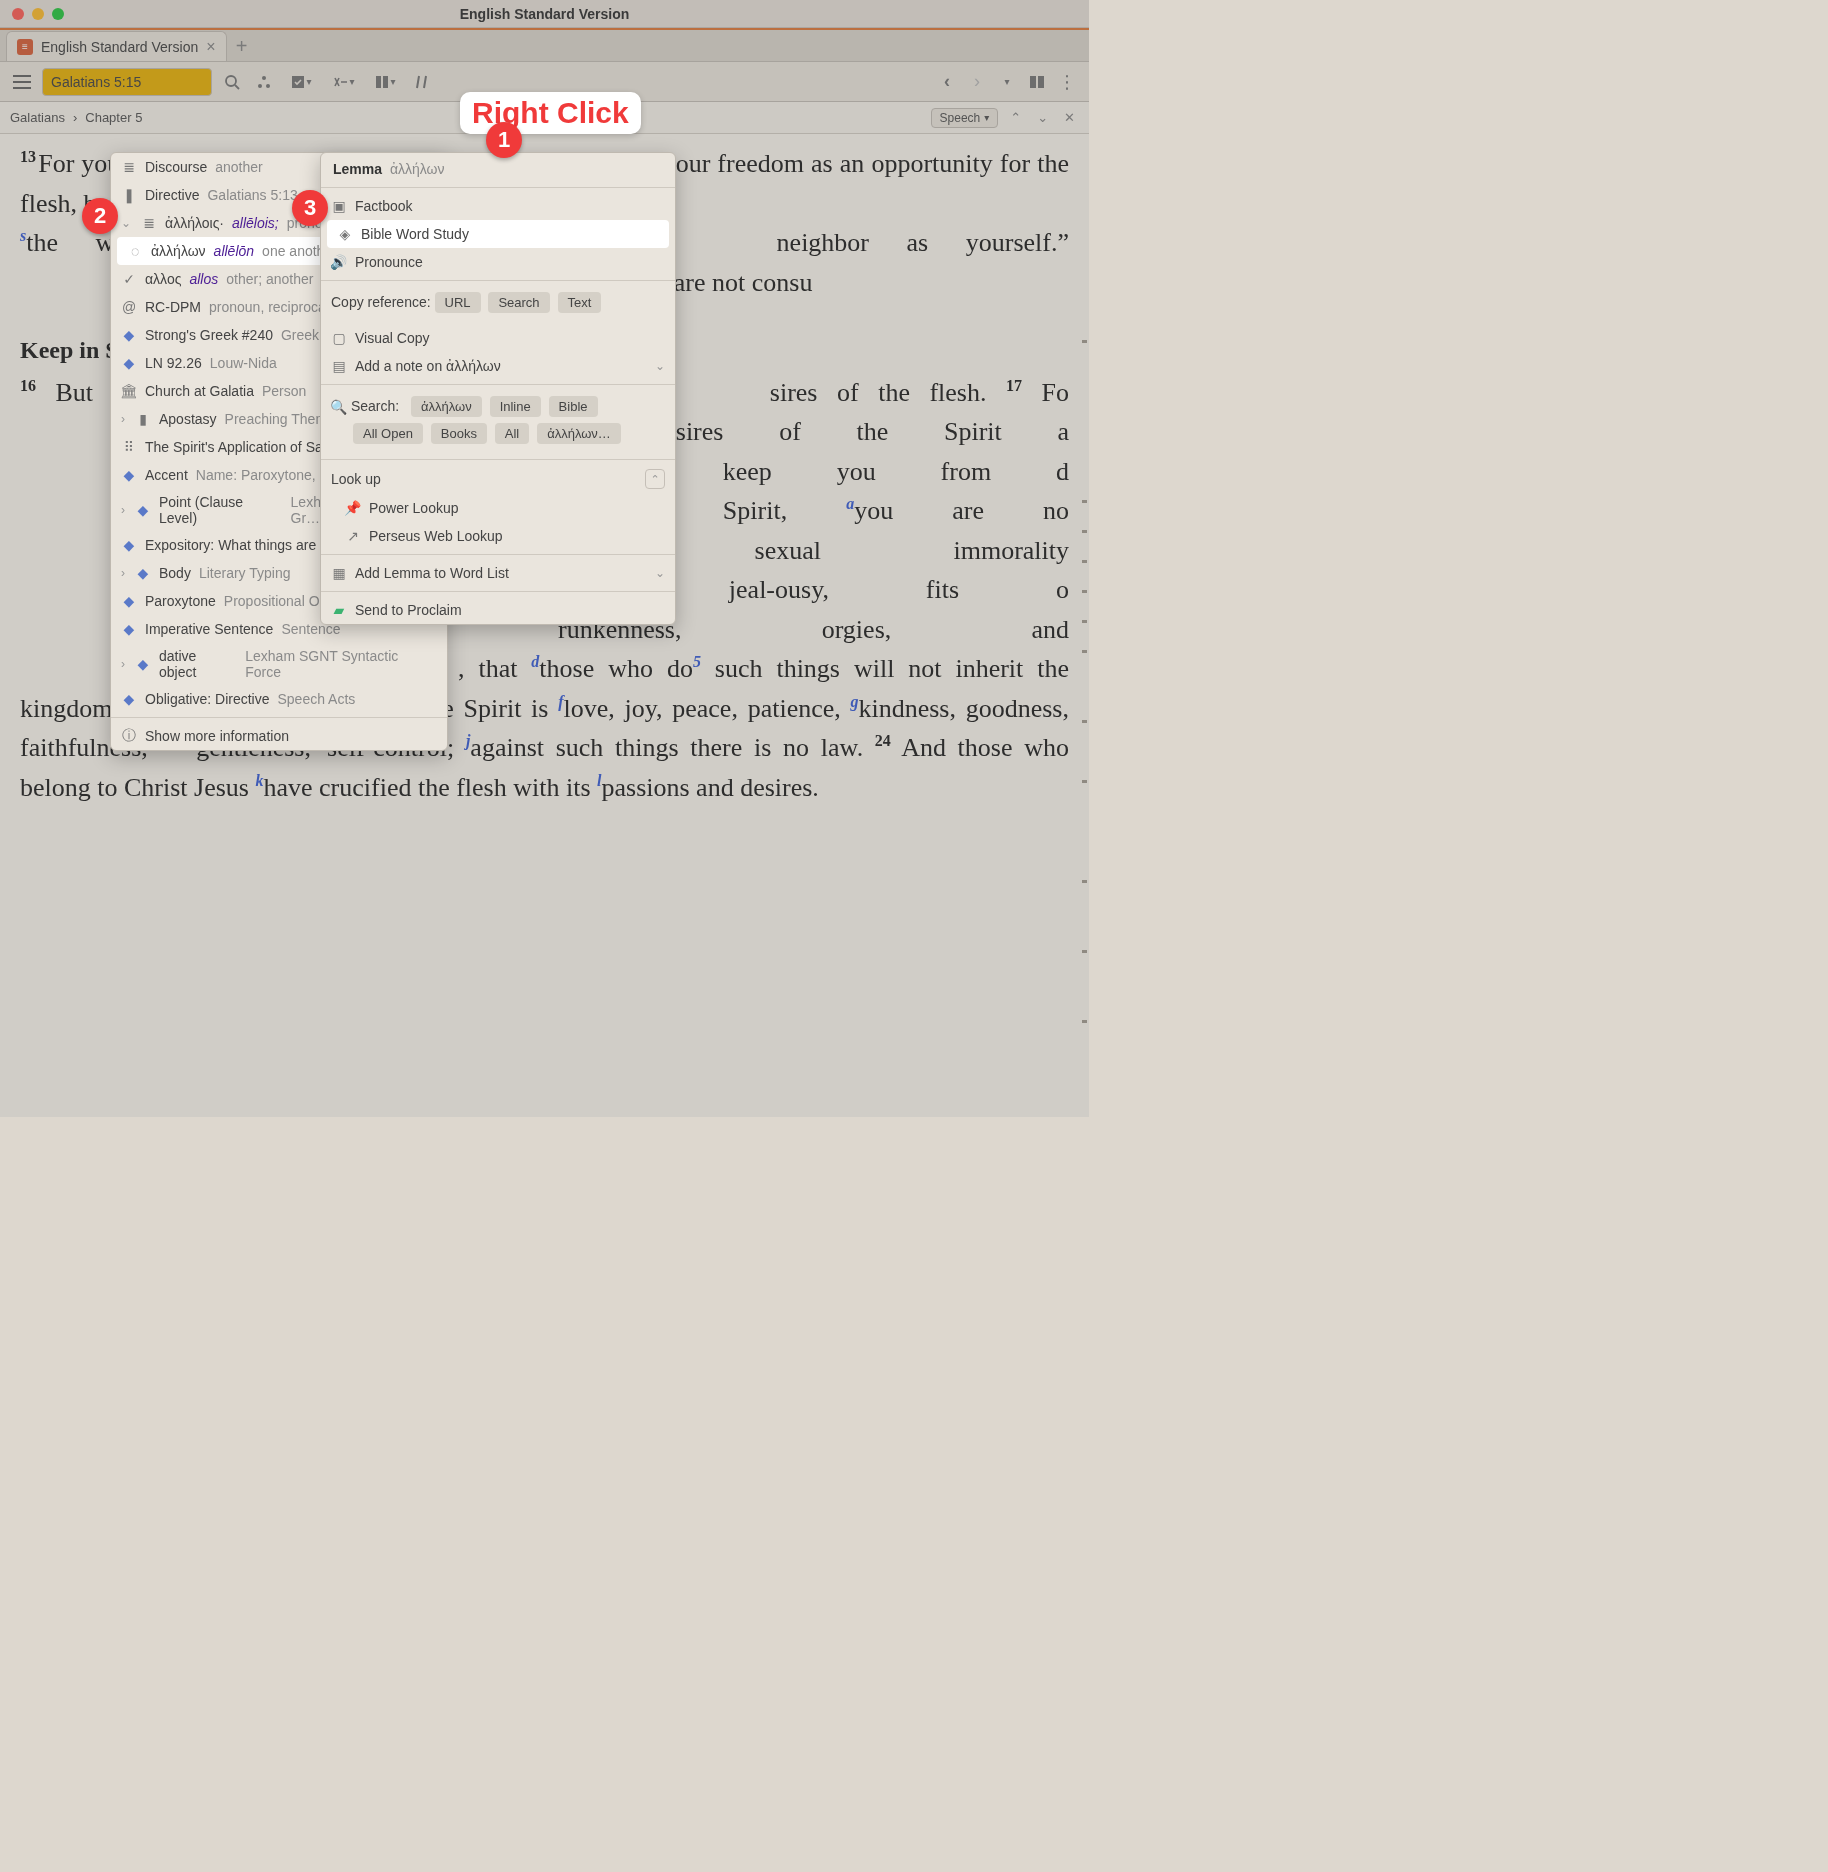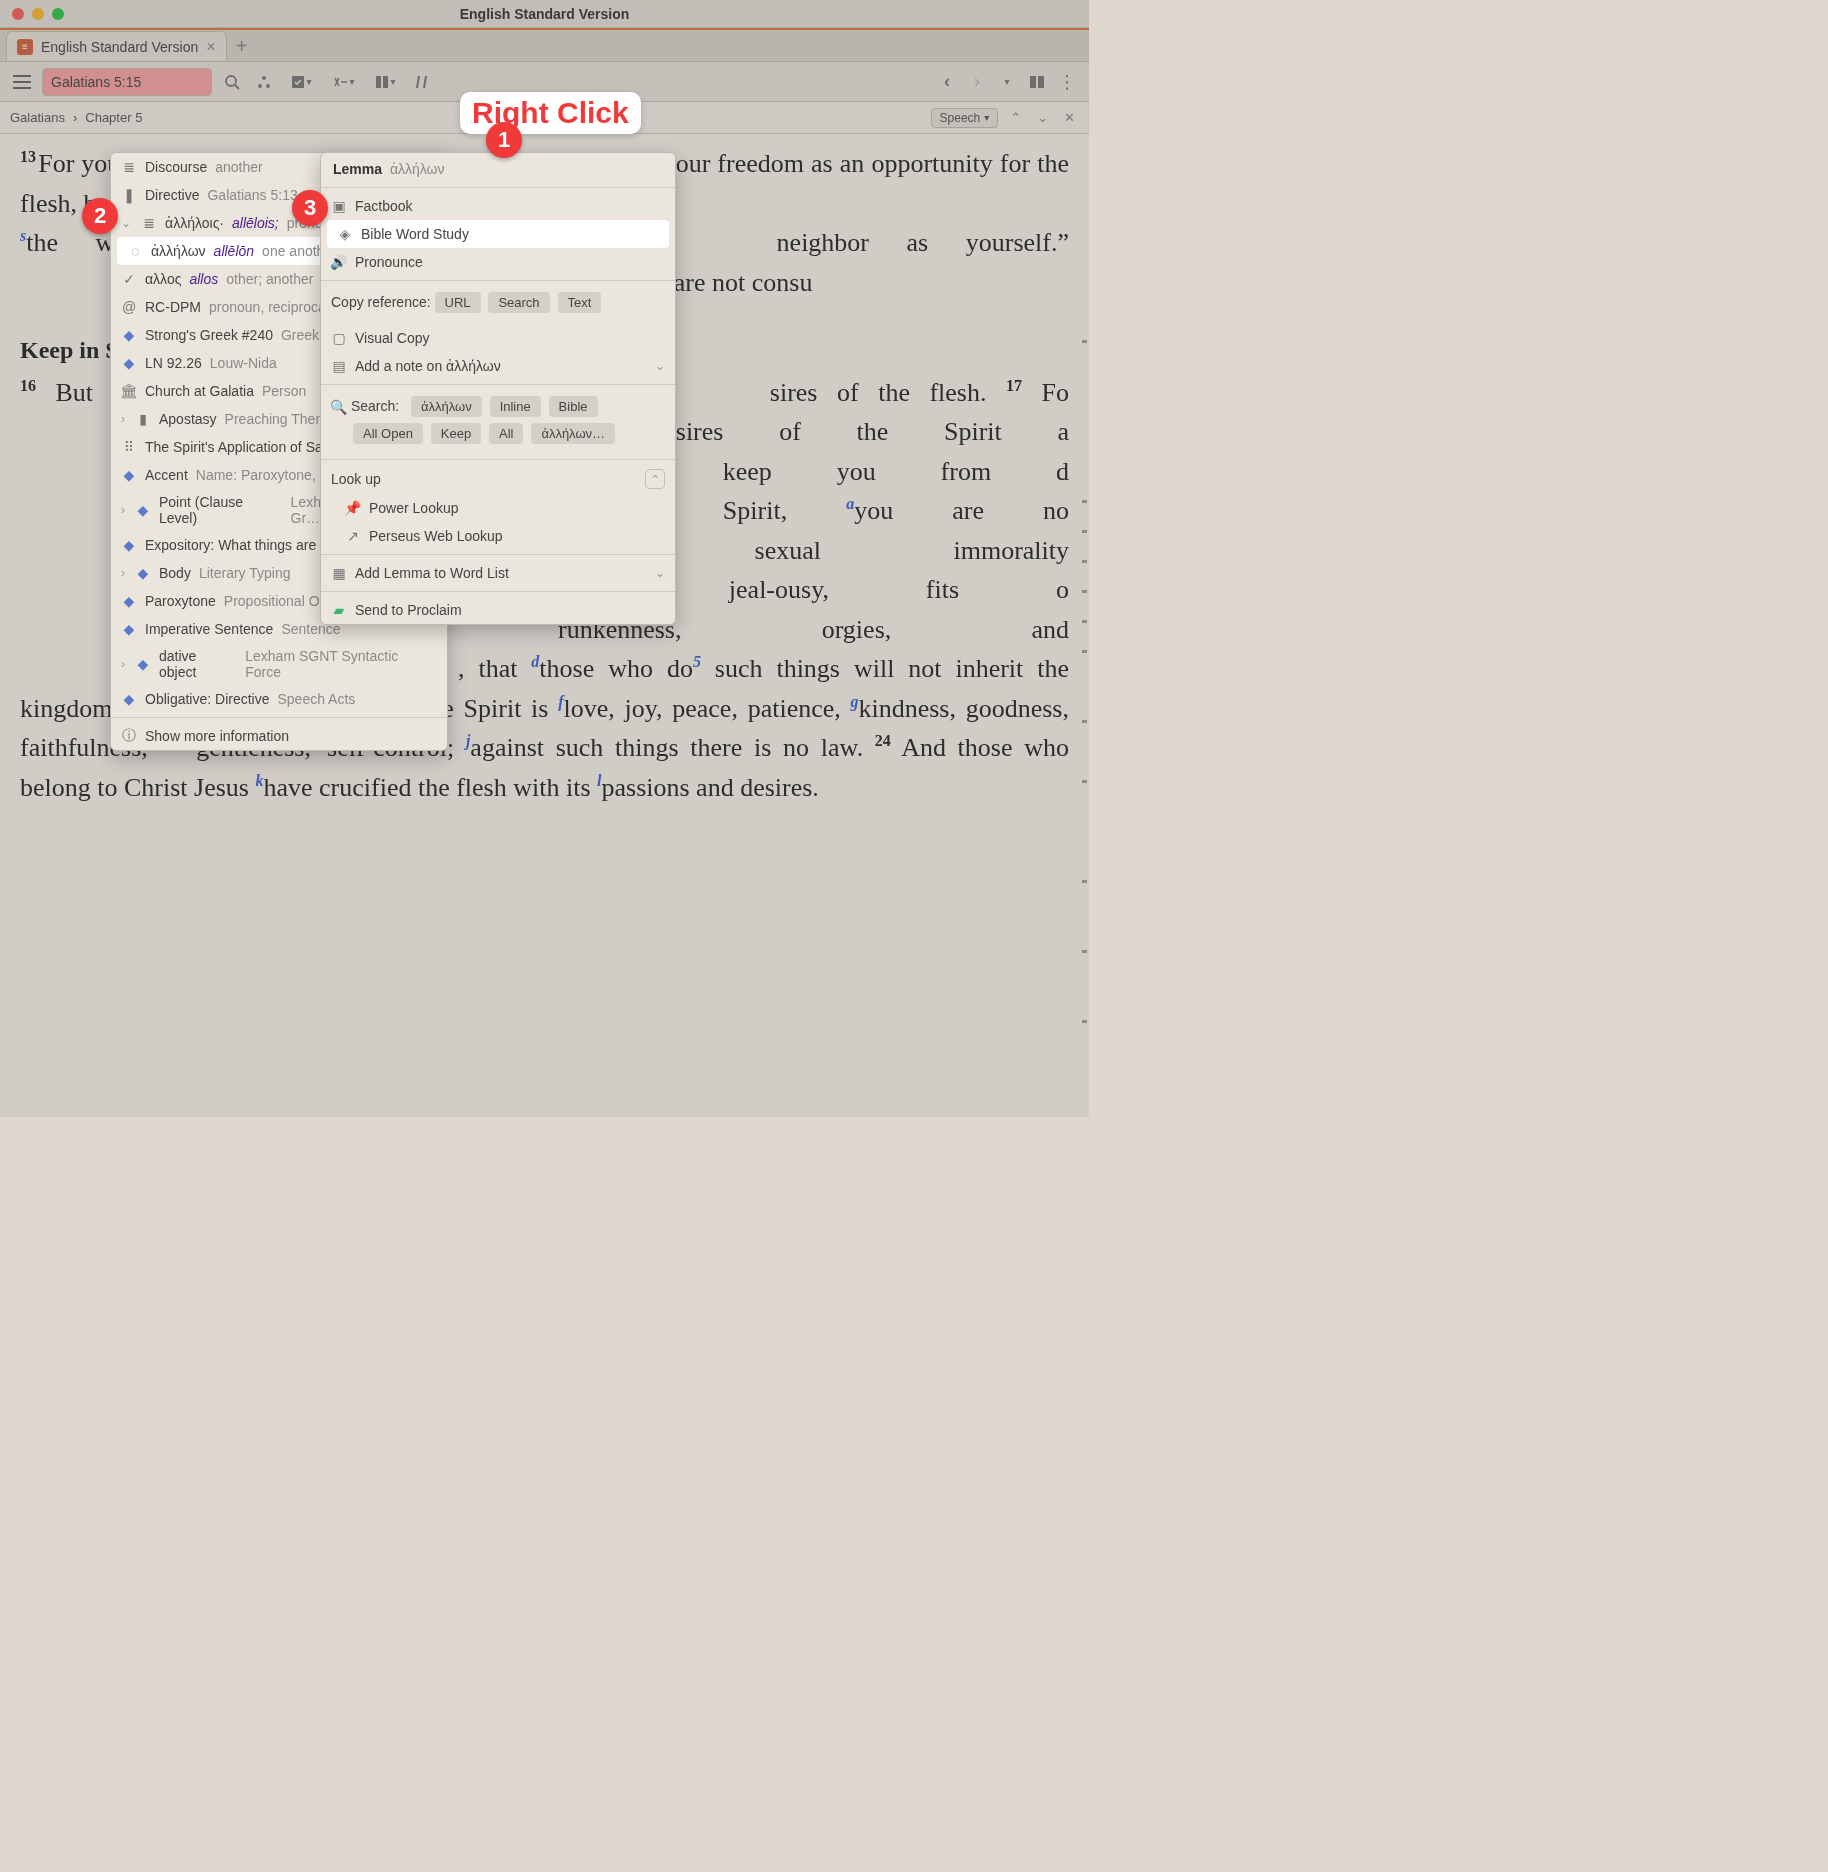--- a/index.html
+++ b/index.html
@@ -47,21 +47,21 @@
   .tab .close { color:#888; font-size:16px; cursor:pointer; }
   .newtab { width:30px;display:flex;align-items:center;justify-content:center;color:#888;font-size:20px;height:30px; }
   
   .toolbar {
     height: 40px; background: #ece7de; border-bottom: 1px solid #c5bfb7;
     display: flex; align-items: center; padding: 0 10px; gap: 8px;
   }
   .hamburger { width:18px;height:14px;display:flex;flex-direction:column;justify-content:space-between;}
   .hamburger span{height:2px;background:#666;}
   .refbox {
-    width: 170px; height: 28px; background: #fca5a5; border:1px solid #c5bfb7;
+    width: 170px; height: 28px; background: #eab308; border:1px solid #c5bfb7;
     border-radius:4px; padding:0 8px; display:flex;align-items:center; color:#444;font-size:14px;
   }
   .tb-icon { width:24px;height:24px;display:flex;align-items:center;justify-content:center;color:#777; }
   .toolbar-right { margin-left:auto; display:flex; gap:6px; }
   
   .breadcrumb {
     height: 32px; background:#f7f3eb; border-bottom:1px solid #d5cfc6;
     display:flex;align-items:center;padding:0 10px;gap:8px;color:#555;font-size:13px;
   }
   .breadcrumb .spacer{flex:1;}
@@ -388,21 +388,21 @@
   </div>
   <div class="ctx-sep"></div>
   <div class="ctx-section-pad">
     <span class="ctx-icon" style="display:inline-flex;vertical-align:middle;">🔍</span>
     <span class="ctx-label" style="margin-right:8px;">Search:</span>
     <span class="pill">ἀλλήλων</span>
     <span class="pill">Inline</span>
     <span class="pill">Bible</span><br>
     <span style="margin-left:22px;">
       <span class="pill">All Open</span>
-      <span class="pill">Keep</span>
+      <span class="pill">Books</span>
       <span class="pill">All</span>
       <span class="pill">ἀλλήλων…</span>
     </span>
   </div>
   <div class="ctx-sep"></div>
   <div class="ctx-row">
     <span class="ctx-label">Look up</span>
     <span class="caret">⌃</span>
   </div>
   <div class="ctx-row" style="padding-left:24px;">

